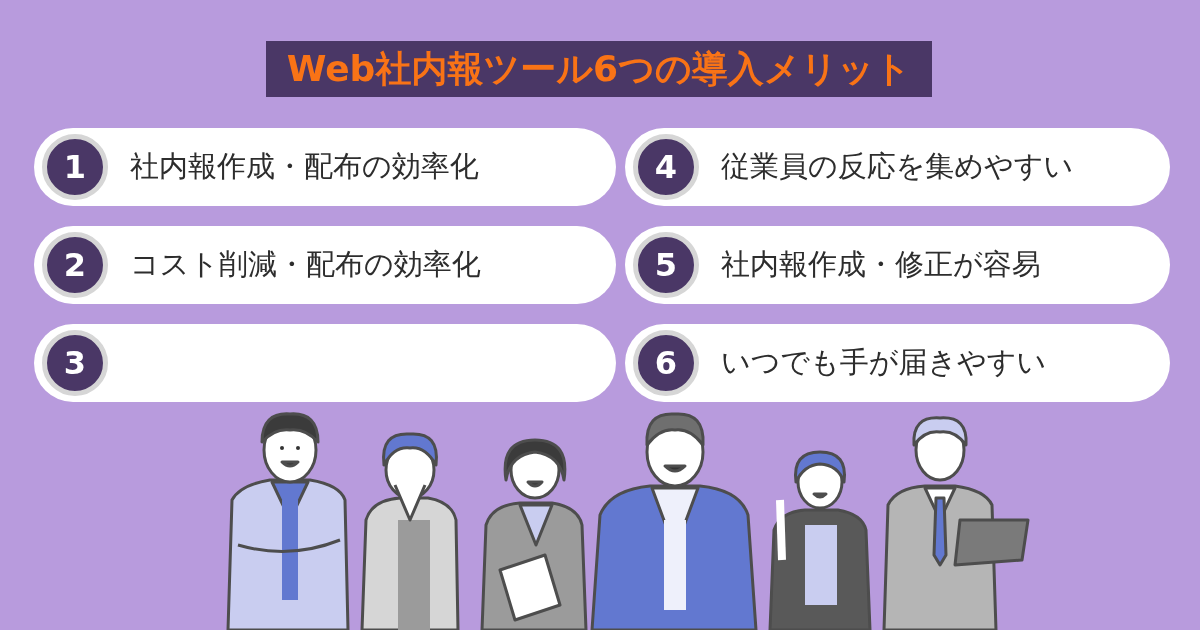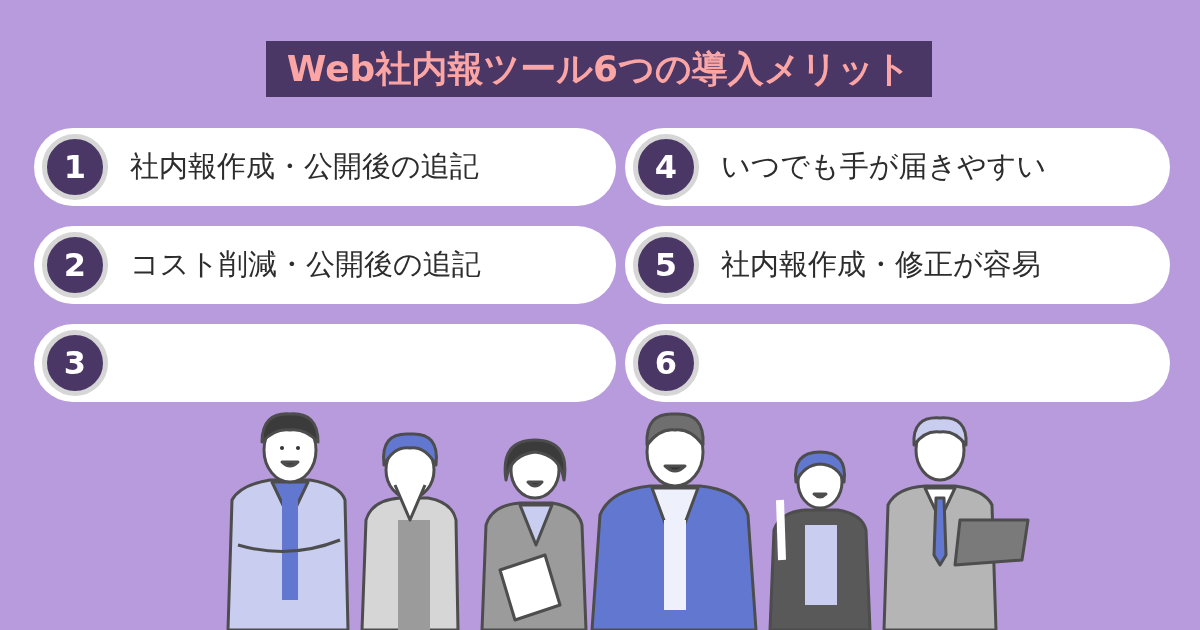--- a/index.html
+++ b/index.html
@@ -4,21 +4,21 @@
 <style>
   html, body { margin:0; padding:0; }
   body {
     width:1200px; height:630px; overflow:hidden;
     background:#b89bdd;
     font-family:"DejaVu Sans","Liberation Sans",sans-serif;
     position:relative;
   }
   .title-bar {
     position:absolute; left:266px; top:41px; width:666px; height:56px;
-    background:#4a3766; color:#fca5a5;
+    background:#4a3766; color:#f97316;
     display:flex; align-items:center; justify-content:center;
     font-size:36px; font-weight:bold; letter-spacing:0px;
   }
   .pill {
     position:absolute; height:78px; width:582px;
     background:#fff; border-radius:39px;
     display:flex; align-items:center;
   }
   .badge {
     width:56px; height:56px; border-radius:50%;
@@ -33,39 +33,40 @@
   }
   .people { position:absolute; left:0; top:400px; width:1200px; height:230px; }
 </style>
 </head>
 <body>
 
 <div class="title-bar">Web社内報ツール6つの導入メリット</div>
 
 <div class="pill" style="left:34px;top:128px;">
   <div class="badge">1</div>
-  <div class="pill-text">社内報作成・公開後の追記</div>
+  <div class="pill-text">社内報作成・配布の効率化</div>
 </div>
 <div class="pill" style="left:34px;top:226px;">
   <div class="badge">2</div>
-  <div class="pill-text">コスト削減・公開後の追記</div>
+  <div class="pill-text">コスト削減・配布の効率化</div>
 </div>
 <div class="pill" style="left:34px;top:324px;">
   <div class="badge">3</div>
 </div>
 <div class="pill" style="left:625px;top:128px;width:545px;">
   <div class="badge">4</div>
-  <div class="pill-text">いつでも手が届きやすい</div>
+  <div class="pill-text">従業員の反応を集めやすい</div>
 </div>
 <div class="pill" style="left:625px;top:226px;width:545px;">
   <div class="badge">5</div>
   <div class="pill-text">社内報作成・修正が容易</div>
 </div>
 <div class="pill" style="left:625px;top:324px;width:545px;">
   <div class="badge">6</div>
+  <div class="pill-text">いつでも手が届きやすい</div>
 </div>
 
 <svg class="people" viewBox="0 400 1200 230" xmlns="http://www.w3.org/2000/svg">
   <g stroke="#4d4d4d" stroke-width="3" stroke-linejoin="round">
 
     <g>
       <path d="M228 630 L232 500 Q240 485 270 480 L310 480 Q340 485 345 500 L348 630 Z" fill="#c9cdf0"></path>
       <path d="M272 482 L290 520 L308 482 Z" fill="#6278d0"></path>
       <rect x="282" y="500" width="16" height="100" fill="#6278d0" stroke="none"></rect>
       <path d="M238 545 Q290 560 340 540" fill="none"></path>

